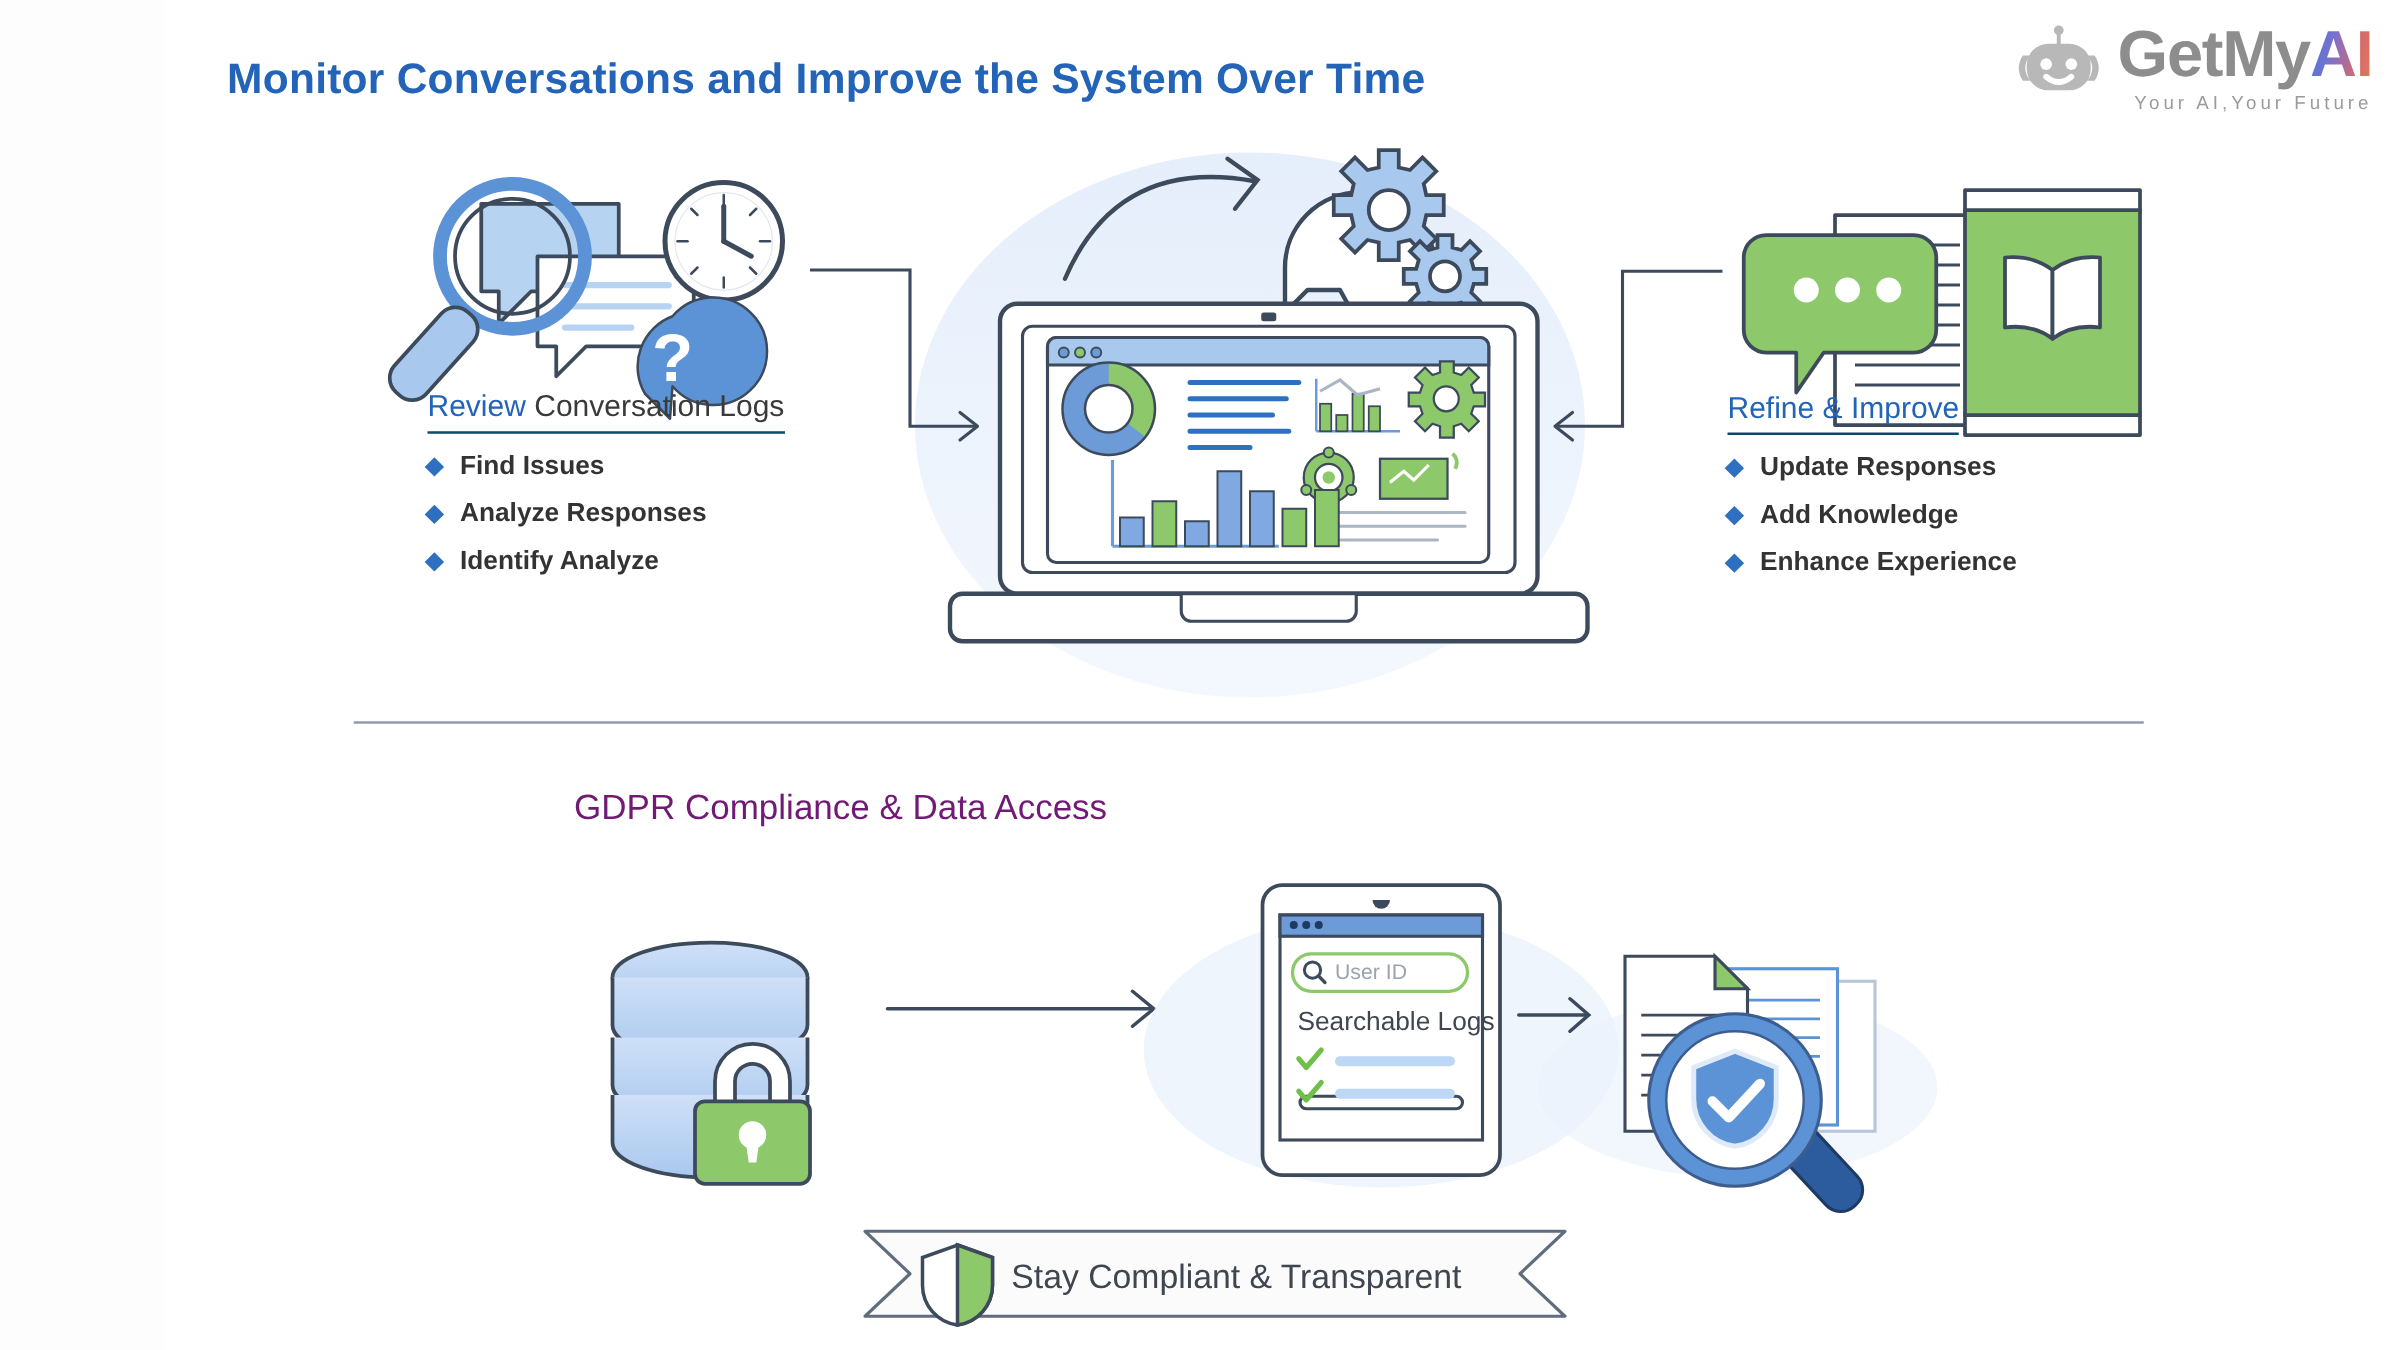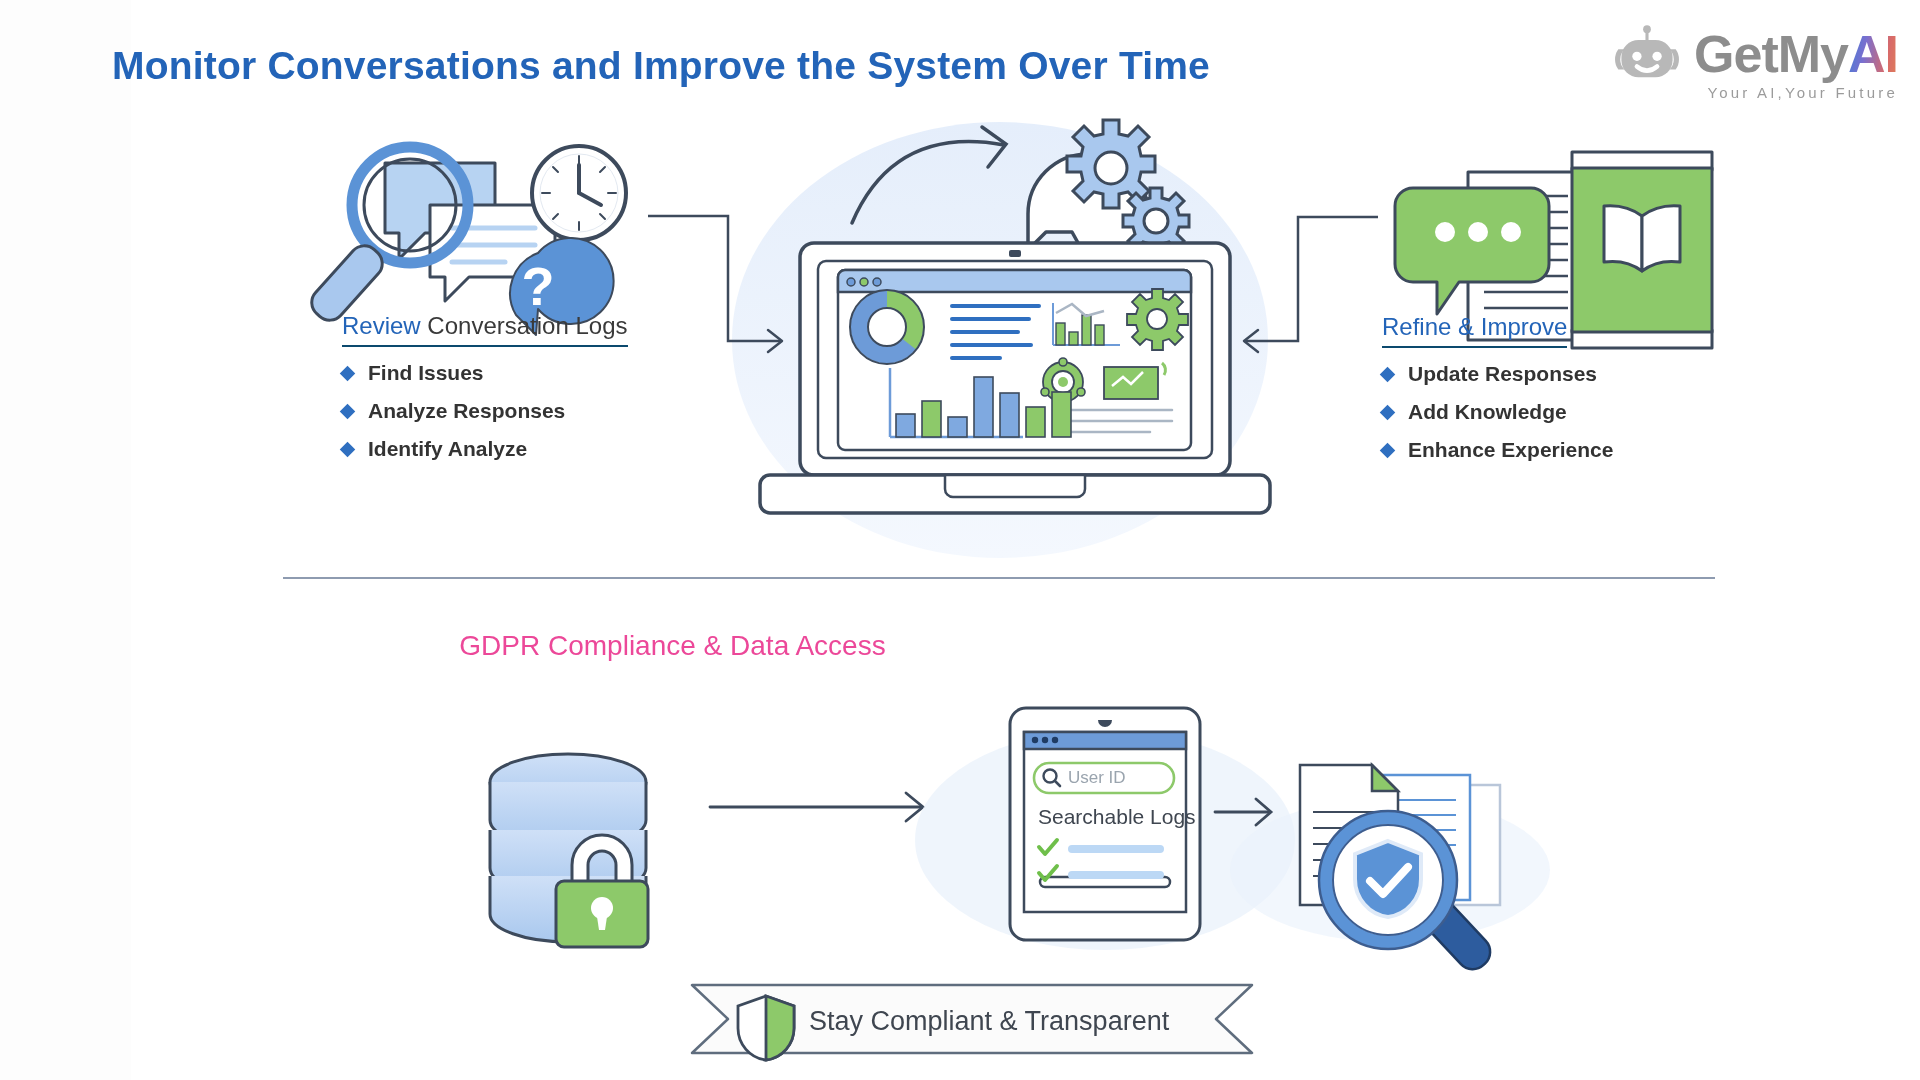--- a/index.html
+++ b/index.html
@@ -13,27 +13,27 @@
   
   .bg-band{position:absolute;left:0;top:0;width:131px;height:1080px;background:#fdfdfd;}
   .bg-band2{position:absolute;left:131px;top:0;width:1789px;height:1080px;background:#ffffff;}
 
   .canvas{position:absolute;left:0;top:0;width:1920px;height:1080px;}
 
   
   .title{
     position:absolute;left:0;top:44px;width:1692px;
     text-align:center;
-    font-size:39px;font-weight:bold;color:#2364b8;
+    font-size:34px;font-weight:bold;color:#2364b8;
     letter-spacing:.2px;
   }
   .title-inner{display:inline-block;transform:translateX(-185px);}
 
   
-  .logo{position:absolute;right:22px;top:18px;height:72px;display:flex;align-items:center;}
+  .logo{position:absolute;right:22px;top:18px;height:72px;display:flex;align-items:flex-start;}
   .logo-mark{width:86px;height:62px;margin-right:4px;opacity:.62;}
   .logo-text{position:relative;line-height:1;}
   .logo-word{font-size:52px;font-weight:bold;letter-spacing:-1px;color:#8d8d8d;}
   .logo-ai{
     background:linear-gradient(100deg,#3d7fd6 0%,#7a6fcf 35%,#d86a6a 75%,#e07f55 100%);
     -webkit-background-clip:text;background-clip:text;color:transparent;
     font-size:52px;font-weight:bold;letter-spacing:-1px;
   }
   .logo-tag{
     position:absolute;right:0;bottom:-20px;white-space:nowrap;
@@ -59,21 +59,21 @@
     width:11px;height:11px;background:#2f6fc0;
     transform:rotate(45deg);margin-right:15px;flex:none;
   }
 
   .col-left{left:342px;top:312px;}
   .col-right{left:1382px;top:313px;}
 
   
   .sec2-title{
     position:absolute;left:0;top:630px;width:1701px;text-align:center;
-    font-size:28px;color:#ec4899;
+    font-size:28px;color:#701a75;
   }
   .sec2-title-inner{display:inline-block;transform:translateX(-178px);}
   .nosel{user-select:none;}
 
   
   .tab-ph{font-size:17px;fill:#9aa4ae;}
   .tab-h{font-size:21px;fill:#3f4650;font-weight:500;}
 
   .ribbon-text{font-size:27px;fill:#3f4650;}
 </style>

